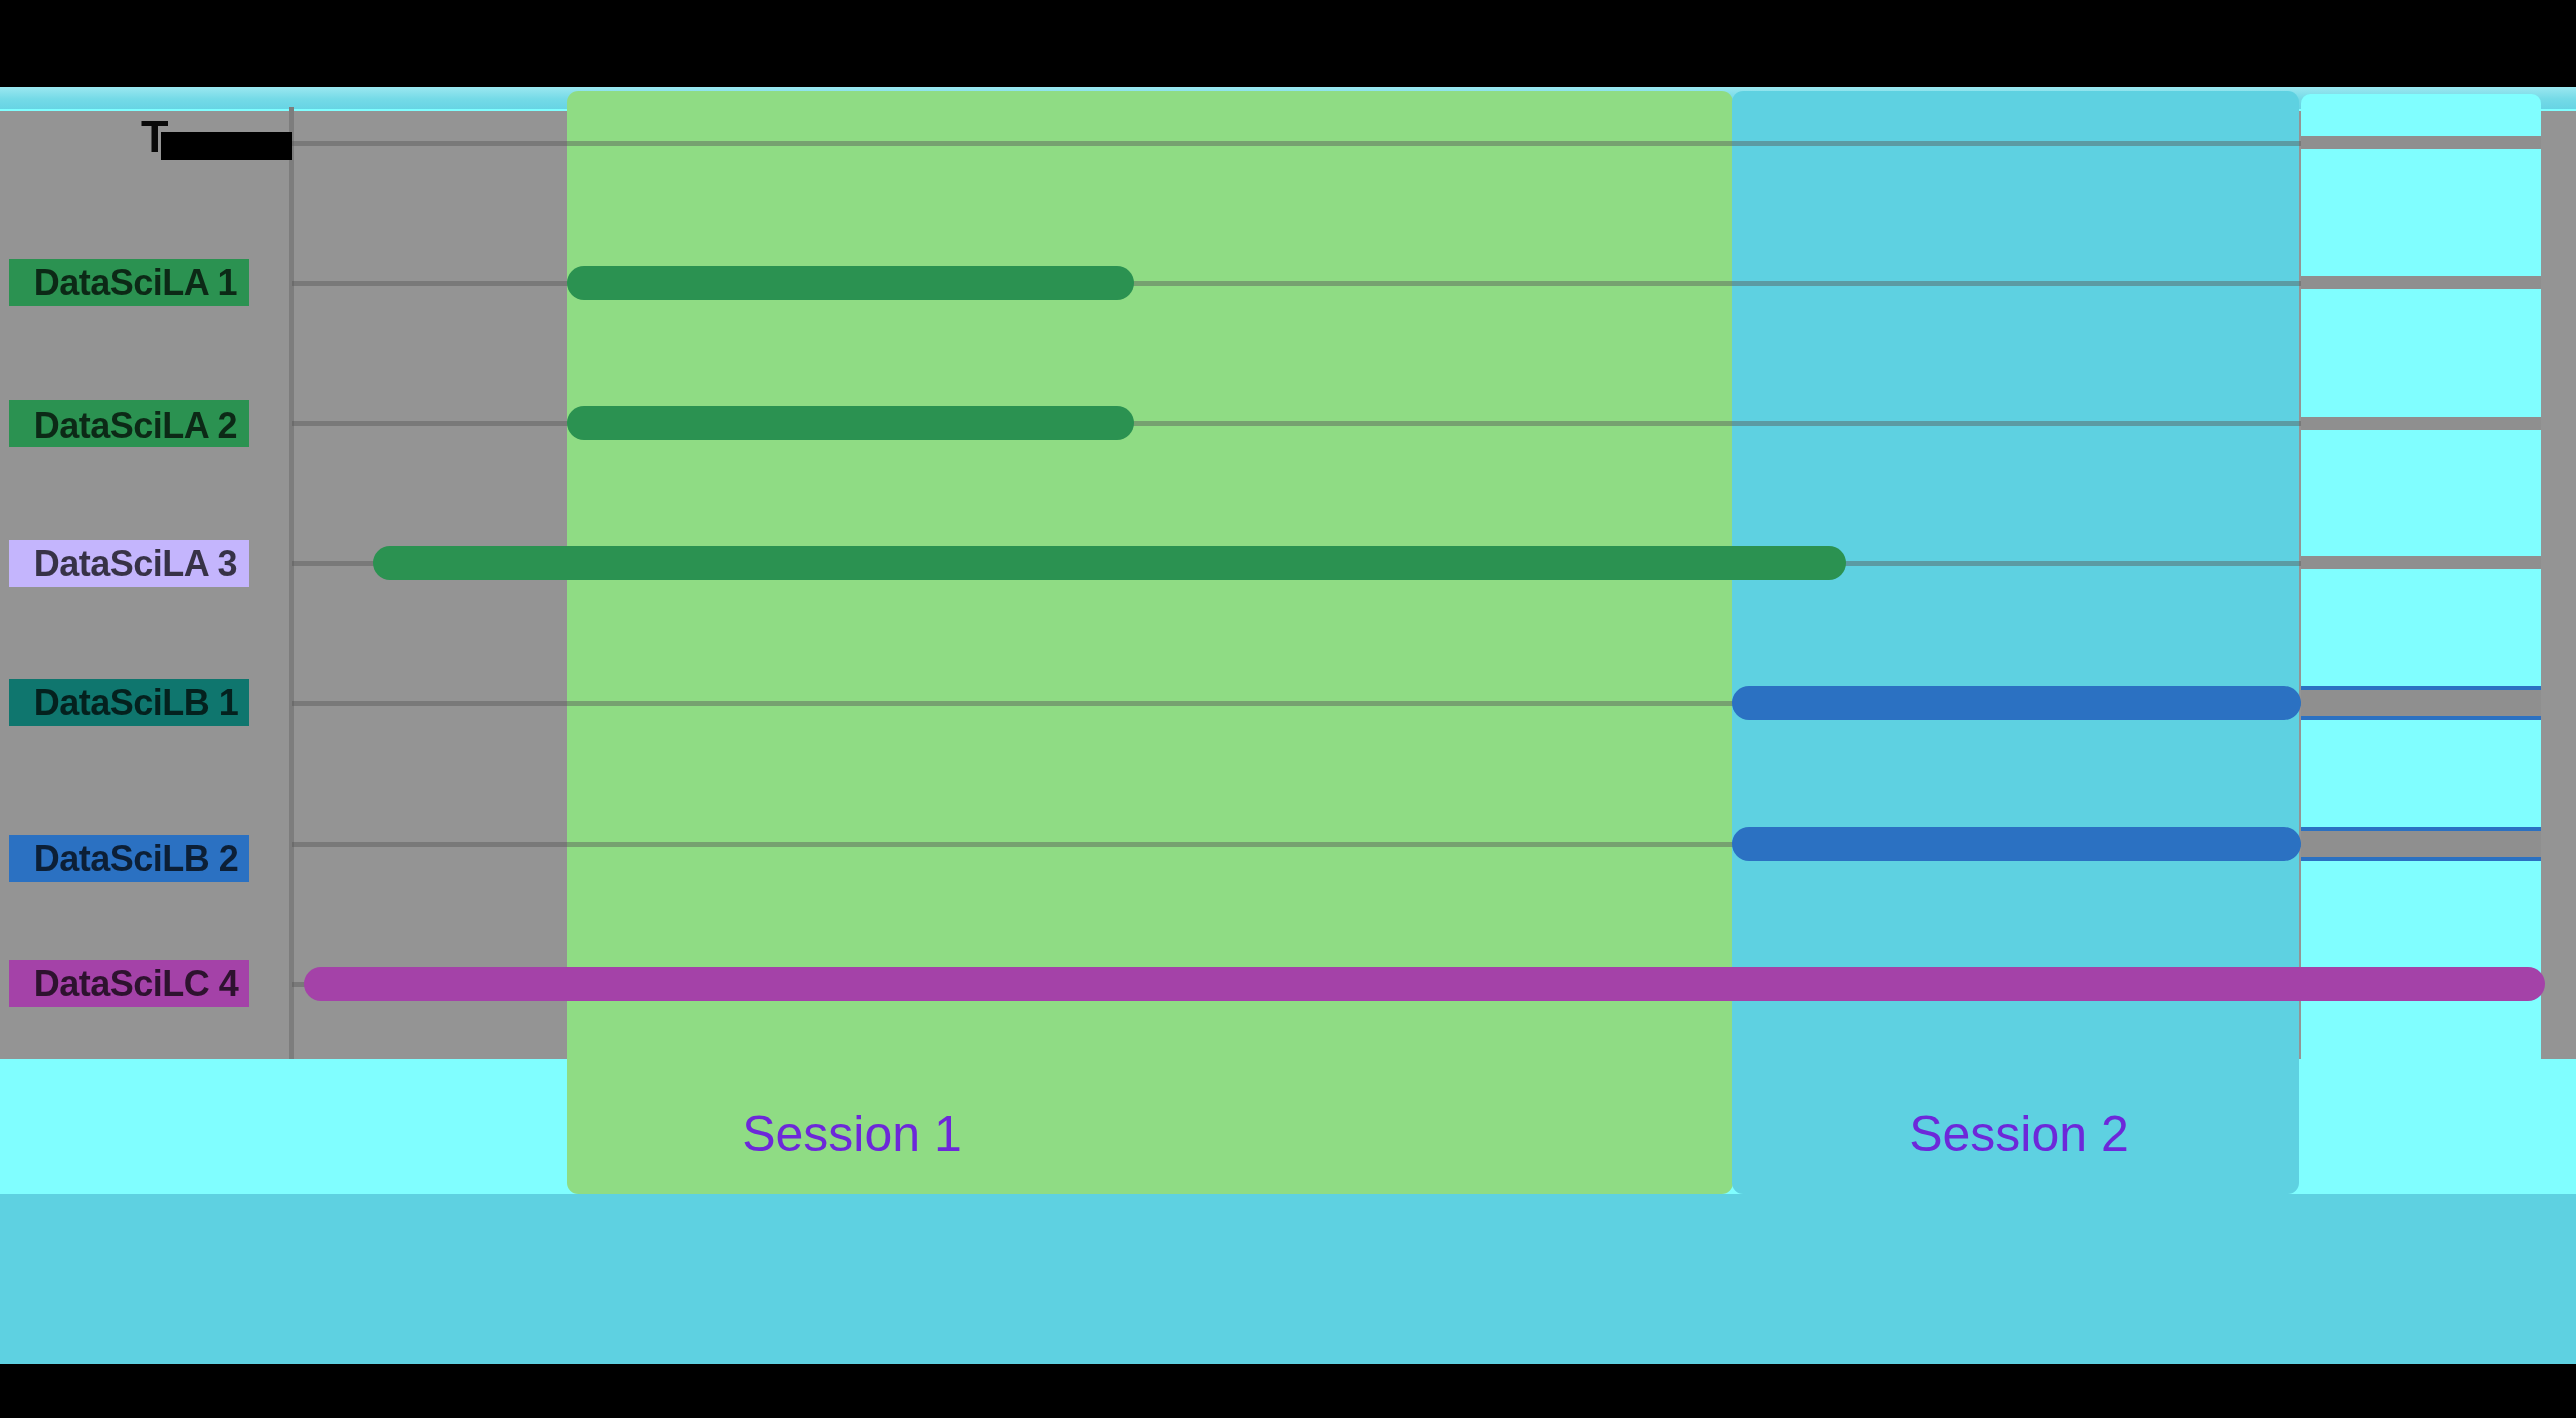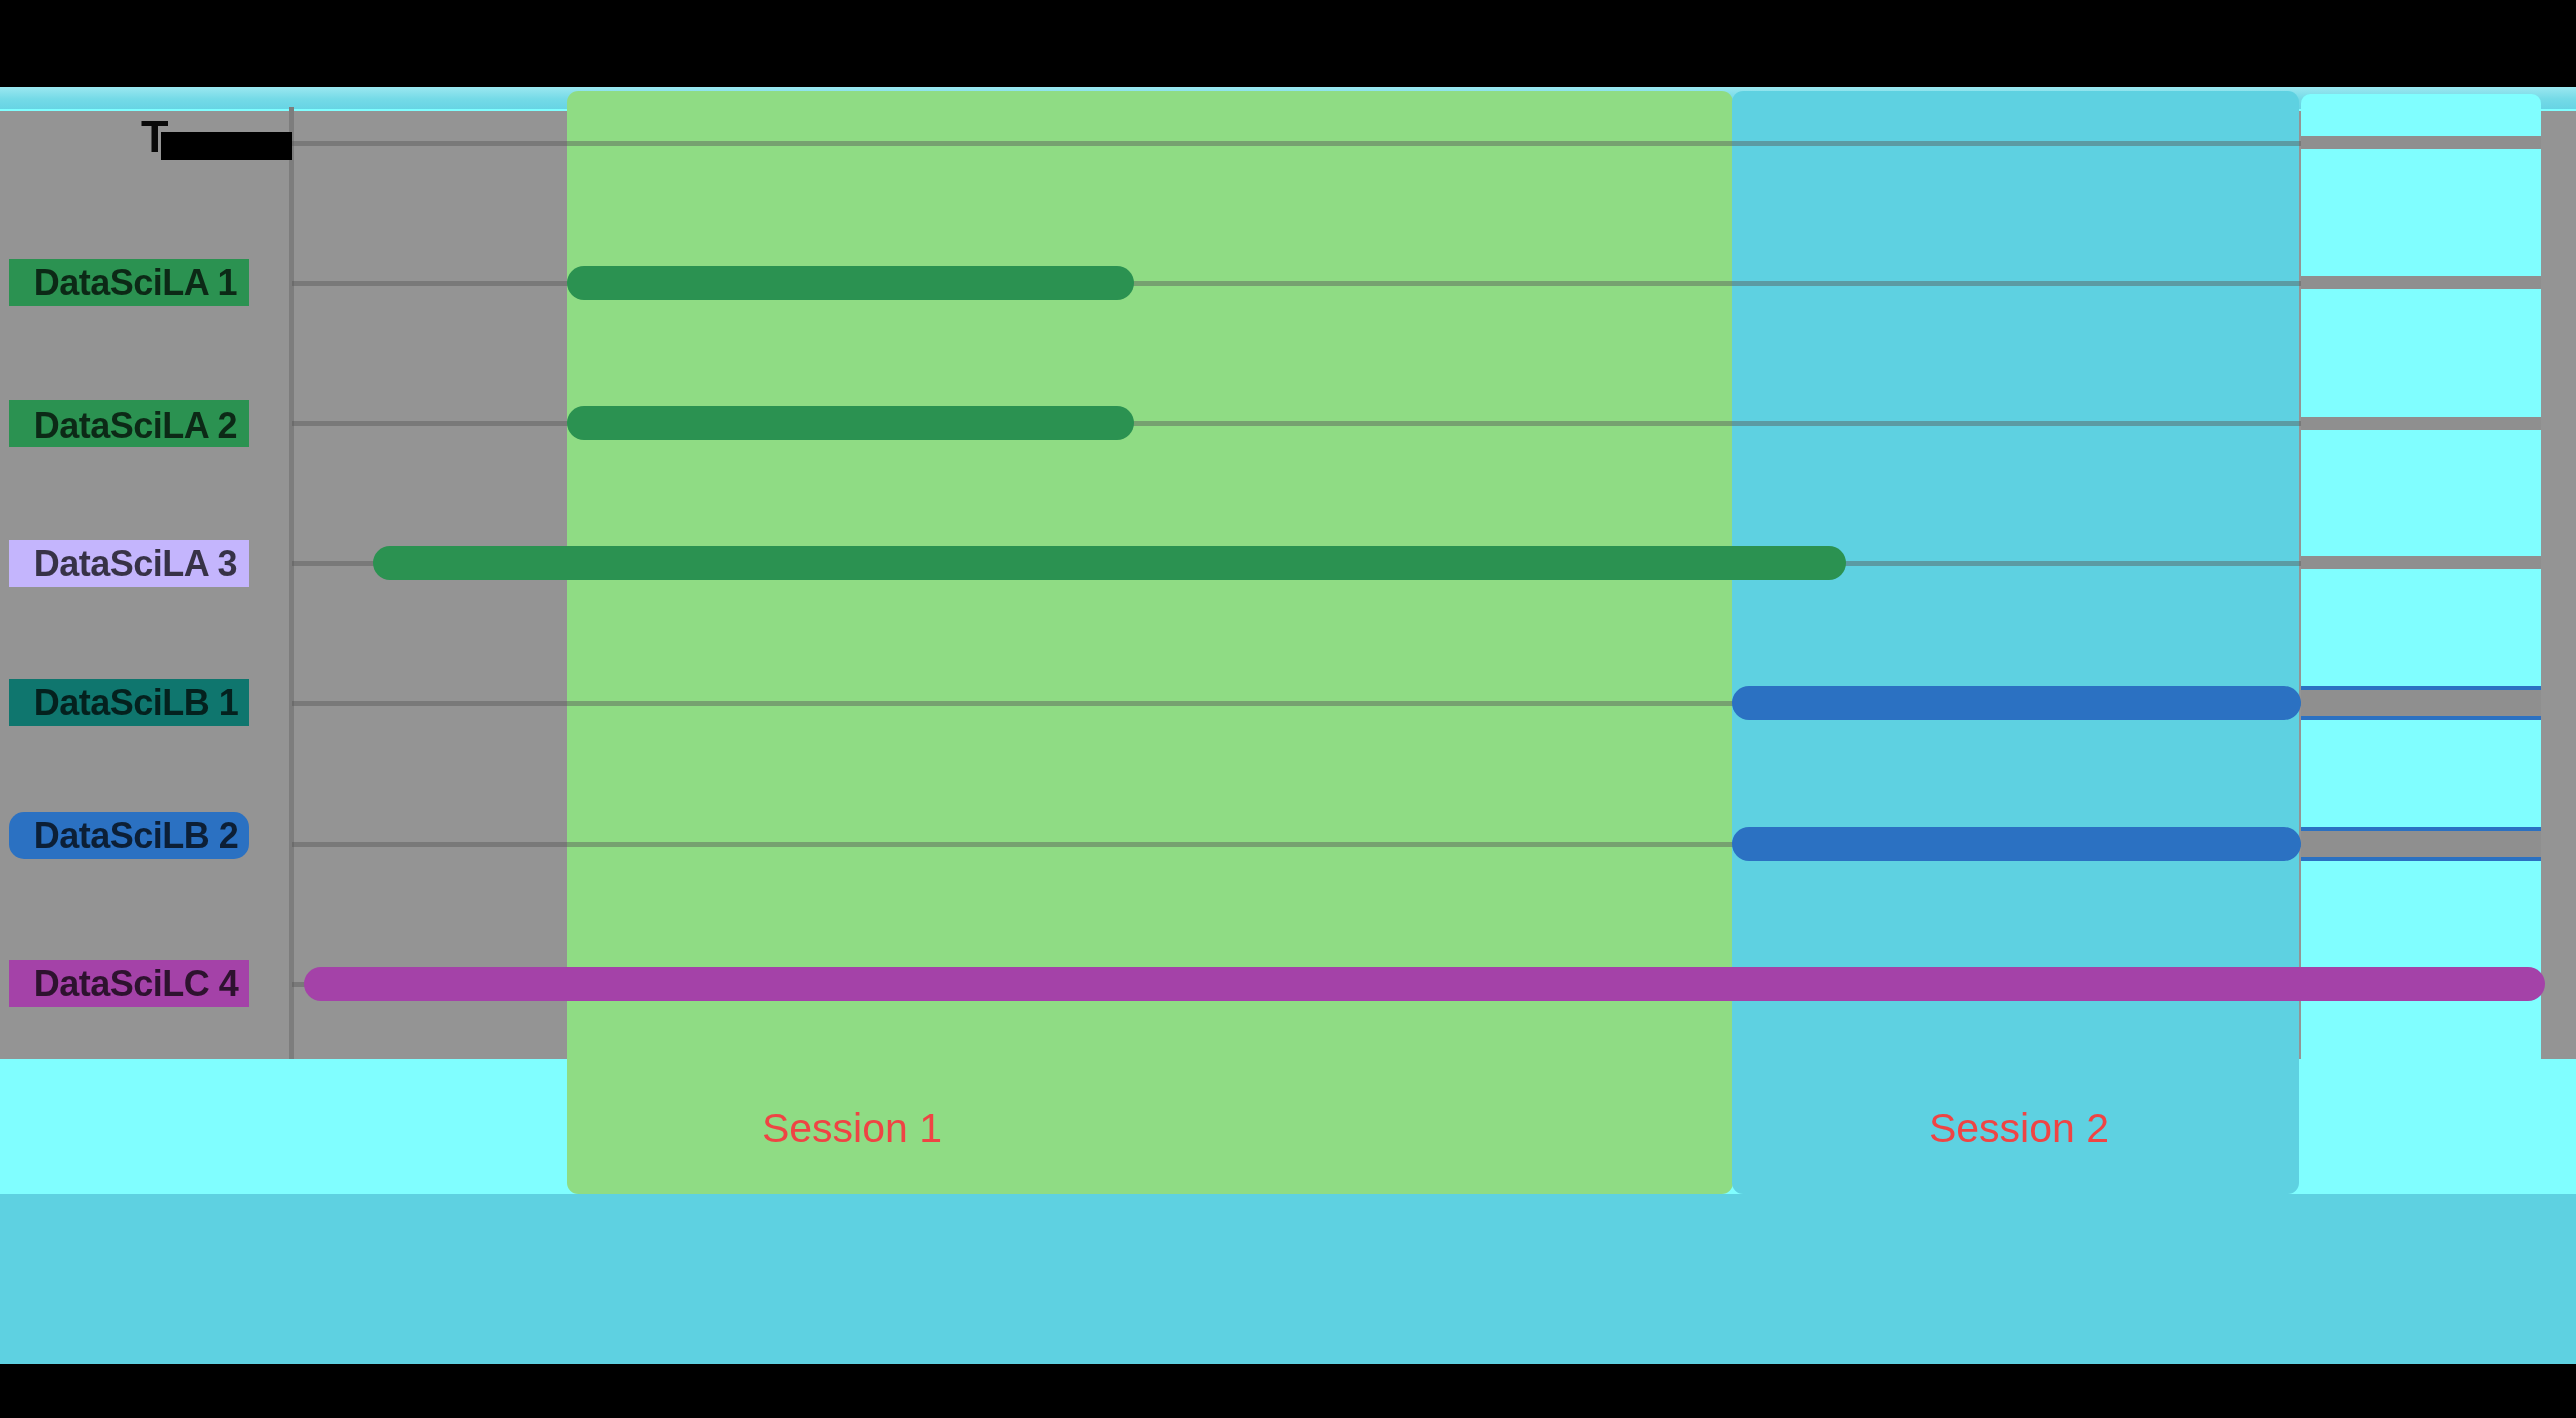--- a/index.html
+++ b/index.html
@@ -16,21 +16,21 @@
   .bright-col{left:2301px;top:94px;width:240px;height:1100px;background:#80feff;border-radius:9.4px;}
   .gridline{height:4.7px;background:rgba(88,88,88,0.45);}
   .band{height:13px;background:#8f8f8f;}
   .task-chip{left:9.4px;width:240px;height:47px;display:flex;align-items:center;}
   .task-chip span{padding-left:24.4px;font-size:36px;font-weight:bold;letter-spacing:-0.5px;
                   color:rgba(0,0,0,0.72);white-space:nowrap;}
   .bar{height:34px;border-radius:17px;}
   .ghost{height:34px;background:#8f8f8f;box-sizing:border-box;
          border-top:4.7px solid #2b71c2;border-bottom:4.7px solid #2b71c2;}
   .session-label{width:394px;top:1105px;height:47px;text-align:center;
-                 font-size:41px;color:#ef4444;}
+                 font-size:50px;color:#6d28d9;}
   .tasks-t{left:141px;top:111px;font-size:45px;font-weight:bold;color:#0a0a0a;}
   .tasks-redact{left:161px;top:132px;width:131px;height:28px;background:#000;}
   .footer-band{left:0;top:1194px;width:2576px;height:170px;background:#5ed1e1;}
   .bottom-black{left:0;top:1364px;width:2576px;height:55px;background:#000;}
 </style>
 </head>
 <body>
 
 <div id="page">
   <div class="abs top-black"></div>
@@ -80,21 +80,21 @@
       </div>
       <div class="abs task-chip" style="top: 400px; background: rgb(43, 146, 81); align-items: flex-end;">
         <span>DataSciLA 2</span>
       </div>
       <div class="abs task-chip" style="top: 540px; background: #c4b5fd;">
         <span>DataSciLA 3</span>
       </div>
       <div class="abs task-chip" style="top: 679px; background: #0f766e;">
         <span>DataSciLB 1</span>
       </div>
-      <div class="abs task-chip" style="top: 812px; background: rgb(43, 113, 194); border-radius: 15px;">
+      <div class="abs task-chip" style="top: 835px; background: rgb(43, 113, 194);">
         <span>DataSciLB 2</span>
       </div>
       <div class="abs task-chip" style="top: 960px; background: rgb(164, 66, 168);">
         <span>DataSciLC 4</span>
       </div>
     </div>
   <div id="labels-layer">
       <div class="abs session-label" style="left: 655px;"><span>Session 1</span></div>
       <div class="abs session-label" style="left: 1822px;"><span>Session 2</span></div>
     </div>

